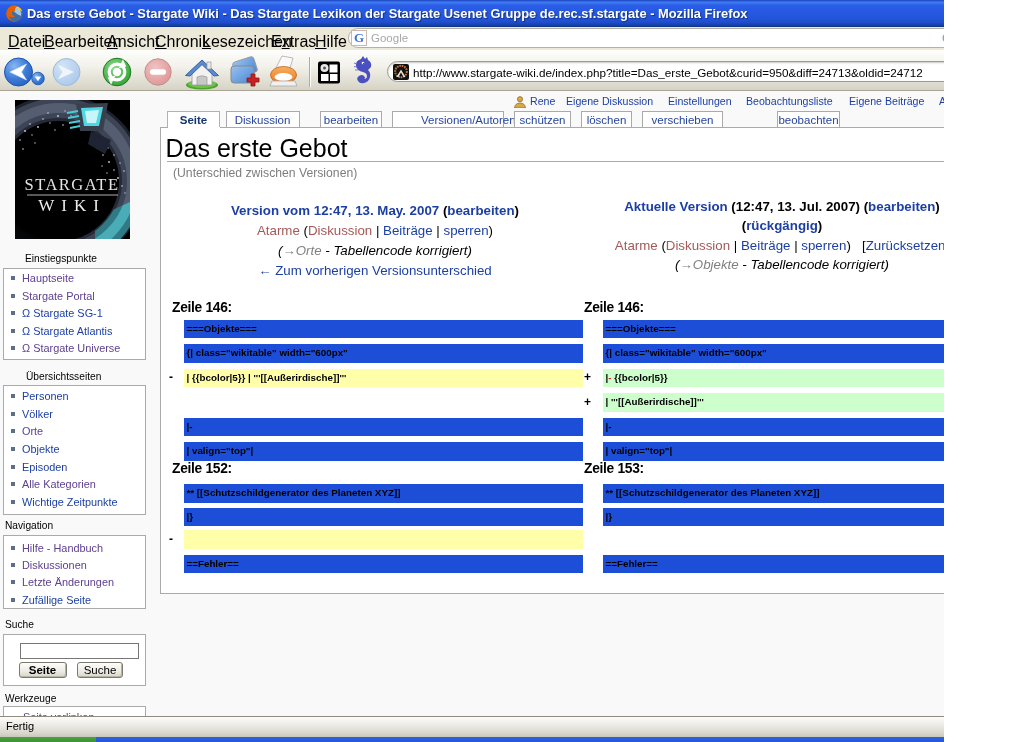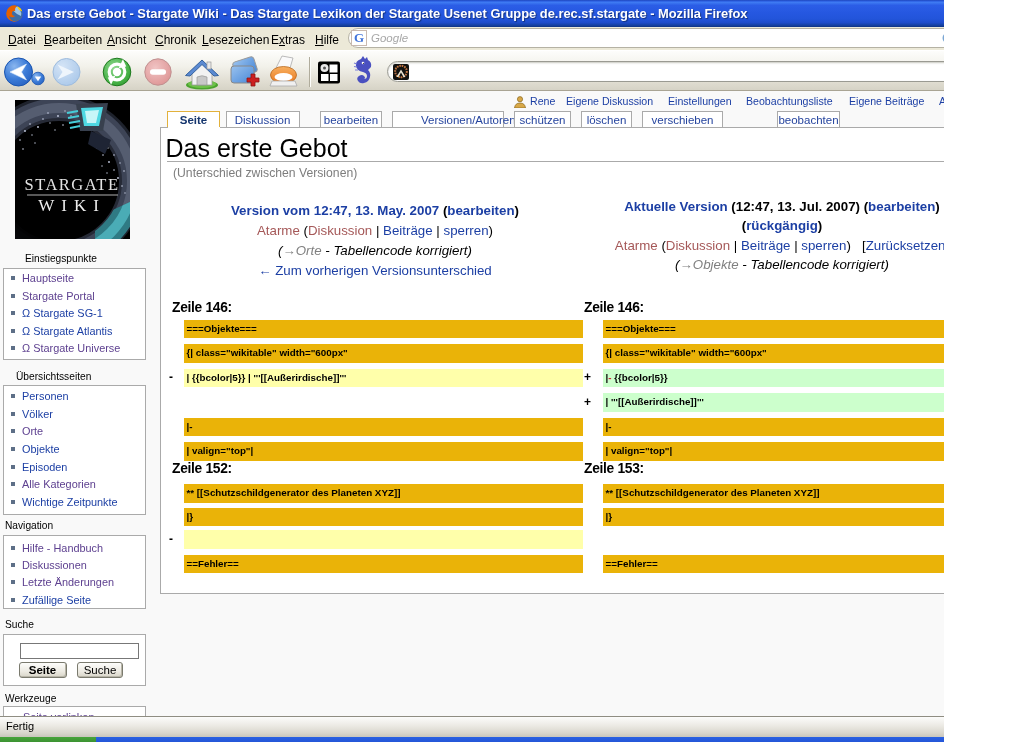--- a/index.html
+++ b/index.html
@@ -10,21 +10,21 @@
 #titlebar{left:0;top:0;width:1024px;height:27px;
  background:linear-gradient(180deg,#1d44b8 0%,#2d60e2 4%,#3e7af2 9%,#2b5de6 20%,#2557e0 50%,#2254da 70%,#1e4cca 84%,#15409f 94%,#0e3384 100%);}
 #titletext{left:27px;top:6px;color:#fff;font-size:12.9px;font-weight:bold;white-space:nowrap;
  text-shadow:1px 1px 1px #14327e;letter-spacing:0px;}
 .winbtn{top:3px;width:21px;height:21px;border-radius:4px;border:1px solid #eef3ff;box-sizing:border-box;}
 #btnmin{left:955px;background:radial-gradient(circle at 35% 30%,#5b83e8,#2a50c8 60%,#1c3da8);}
 #btnres{left:978px;background:radial-gradient(circle at 35% 30%,#5b83e8,#2a50c8 60%,#1c3da8);}
 #btncls{left:1001px;background:radial-gradient(circle at 35% 30%,#ea8b68,#d4522a 55%,#b8381c);}
 
 #menubar{left:0;top:27px;width:1024px;height:23px;background:#ece9d8;border-bottom:1px solid #fff;}
-.menu{top:33px;font-size:12px;color:#000;}
+.menu{top:33px;font-size:16px;color:#000;}
 .menu u{text-decoration:underline;}
 
 #toolbar{left:0;top:50px;width:1024px;height:41px;
  background:linear-gradient(180deg,#fdfdfb 0%,#f2f1ea 40%,#e2dfd4 75%,#d6d3c6 100%);
  border-bottom:1px solid #a9a494;box-sizing:border-box;border-top:1px solid #fff;}
 #urlbar{left:387px;top:61px;width:598px;height:21px;background:#fff;border-radius:11px;
  border:1px solid #9a9a92;box-sizing:border-box;box-shadow:inset 0 1px 2px #c8c8c0;}
 #urltext{left:413px;top:66px;font-size:11.7px;color:#000;white-space:nowrap;}
 
 #gbox{left:348px;top:28px;width:636px;height:20px;background:#fff;border-radius:10px;
@@ -53,21 +53,21 @@
 .pers{top:4px;font-size:10.6px;color:#1c3fa4;}
 h1#firstHeading{position:absolute;left:165.5px;top:43px;margin:0;font-size:25px;font-weight:normal;color:#000;
  font-family:"Liberation Sans",sans-serif;}
 #headrule{left:167px;top:70px;width:836px;height:1px;background:#aaa;}
 #subtitle{left:173px;top:74.5px;font-size:12.2px;color:#7d7d7d;}
 
 .dhl{font-size:13.3px;line-height:19.8px;text-align:center;}
 .zeile{font-size:13.8px;font-weight:bold;color:#000;letter-spacing:-0.3px;}
 .drow{height:18.5px;box-sizing:border-box;font-family:"Liberation Sans",sans-serif;font-size:9.8px;font-weight:bold;
  line-height:18.5px;padding-left:2.5px;white-space:nowrap;overflow:hidden;}
-.gray{background:#eab308;}
+.gray{background:#1d4ed8;}
 .yel{background:#ffa;background-color:#ffffaa;}
 .grn{background:#cfc;background-color:#ccffcc;}
 .mark{font-family:"Liberation Sans",sans-serif;font-size:12px;font-weight:bold;}
 
 #sb{left:1010px;top:91px;width:14px;height:625px;background:#f4f5f8;border-left:1px solid #e3e4e8;box-sizing:border-box;}
 
 #statusbar{left:0;top:716px;width:1024px;height:21px;border-top:1px solid #8f8d82;box-sizing:border-box;
  background:linear-gradient(180deg,#fcfcfb 0%,#ebe9e3 45%,#d9d6cd 80%,#c9c6bc 100%);}
 #fertig{left:6px;top:720px;font-size:11px;color:#000;}
 #taskbar{left:0;top:737px;width:1024px;height:5px;background:linear-gradient(180deg,#2a61e2,#2456d8);}
@@ -99,21 +99,21 @@
   <div id="menubar" class="abs"></div>
   <div class="abs menu" style="left:8px;"><u>D</u>atei</div>
   <div class="abs menu" style="left:44px;"><u>B</u>earbeiten</div>
   <div class="abs menu" style="left:107px;"><u>A</u>nsicht</div>
   <div class="abs menu" style="left:155px;"><u>C</u>hronik</div>
   <div class="abs menu" style="left:202px;"><u>L</u>esezeichen</div>
   <div class="abs menu" style="left:271px;">E<u>x</u>tras</div>
   <div class="abs menu" style="left:315px;"><u>H</u>ilfe</div>
   <div id="gbox" class="abs"></div>
   <div class="abs" style="left:351px;top:30px;width:16px;height:16px;border:1px solid #c9b9b0;box-sizing:border-box;text-align:center;font-family:'Liberation Serif',serif;font-size:13px;font-weight:bold;color:#4274db;line-height:14px;">G</div>
-  <div class="abs" style="left:371px;top:32px;font-size:11.5px;color:#a8a8a8;font-style:italic;">Google</div>
+  <div class="abs" style="left:371px;top:32px;font-size:11.5px;color:#a8a8a8;">Google</div>
   <div class="abs" style="left:940px;top:29px;width:40px;height:18px;">
     <svg width="40" height="18" viewBox="0 0 40 18">
       <circle cx="8" cy="9" r="5.5" fill="#7ba7d4"></circle>
       <text x="8" y="12.5" font-size="9" fill="#fff" text-anchor="middle" font-family="Liberation Sans">?</text>
       <circle cx="26" cy="8" r="5" fill="none" stroke="#8a8a8a" stroke-width="2"></circle>
       <line x1="30" y1="12" x2="34" y2="16" stroke="#8a8a8a" stroke-width="2.5" stroke-linecap="round"></line>
     </svg>
   </div>
   <div class="abs" id="throbber" style="left:992px;top:26px;width:22px;height:22px;">
     <svg width="22" height="22" viewBox="0 0 22 22">
@@ -212,20 +212,21 @@
     </svg>
   </div>
   <div id="urlbar" class="abs"></div>
   <div class="abs" style="left:393px;top:64px;width:16px;height:16px;background:#111;border-radius:2px;">
     <svg width="16" height="16" viewBox="0 0 16 16">
       <circle cx="8" cy="7.5" r="5.8" fill="none" stroke="#c87830" stroke-width="2" stroke-dasharray="1.5 1"></circle>
       <circle cx="8" cy="7.5" r="5.8" fill="none" stroke="#8a5a8a" stroke-width="0.8" stroke-dasharray="1 2"></circle>
       <path d="M3.5 13 L8 5.5 L12.5 13 L10.5 13 L8 8.5 L5.5 13 Z" fill="#e8e0d0"></path>
     </svg>
   </div>
+  <div id="urltext" class="abs">http://www.stargate-wiki.de/index.php?title=Das_erste_Gebot&amp;curid=950&amp;diff=24713&amp;oldid=24712</div>
   <div class="abs" style="left:958px;top:60px;width:22px;height:22px;">
     <svg width="22" height="22" viewBox="0 0 22 22">
       <circle cx="11" cy="4.8" r="3.4" fill="#e8b030"></circle>
       <circle cx="9.8" cy="3.8" r="1.1" fill="#f8d878"></circle>
       <path d="M3.5 8.5 L11 16.5 L18.5 8.5 L14 8.5 L11 12 L8 8.5 Z" fill="#cc9222"></path>
       <path d="M9.8 14.5 L12.2 14.5 L11 17.8 Z" fill="#a87c14"></path>
     </svg>
   </div>
   <div class="abs" style="left:991px;top:57px;width:29px;height:29px;">
     <svg width="29" height="29" viewBox="0 0 29 29">
@@ -312,21 +313,21 @@
       </svg>
     </div>
 
     <div class="abs sbhead" style="left:5px;top:161.5px;padding-left:20px;">Einstiegspunkte</div>
     <div class="abs sbbox" style="left:3px;top:177px;width:143px;height:92px;"></div>
     <div class="abs sbitem" style="left:11px;top:181.2px;"><span class="bu"></span><a class="vi">Hauptseite</a></div>
     <div class="abs sbitem" style="left:11px;top:198.7px;"><span class="bu"></span><a class="vi">Stargate Portal</a></div>
     <div class="abs sbitem" style="left:11px;top:216.2px;"><span class="bu"></span><a class="lk">Ω Stargate SG-1</a></div>
     <div class="abs sbitem" style="left:11px;top:233.7px;"><span class="bu"></span><a class="lk">Ω Stargate Atlantis</a></div>
     <div class="abs sbitem" style="left:11px;top:251.2px;"><span class="bu"></span><a class="vi">Ω Stargate Universe</a></div>
-    <div class="abs sbhead" style="left:5px;top:279.5px;padding-left:11px;">Übersichtsseiten</div>
+    <div class="abs sbhead" style="left:15px;top:279.5px;padding-left:11px;">Übersichtsseiten</div>
     <div class="abs sbbox" style="left:3px;top:294px;width:143px;height:130px;"></div>
     <div class="abs sbitem" style="left:11px;top:298.8px;"><span class="bu"></span><a class="lk">Personen</a></div>
     <div class="abs sbitem" style="left:11px;top:316.5px;"><span class="bu"></span><a class="lk">Völker</a></div>
     <div class="abs sbitem" style="left:11px;top:334.2px;"><span class="bu"></span><a class="vi">Orte</a></div>
     <div class="abs sbitem" style="left:11px;top:351.9px;"><span class="bu"></span><a class="lk">Objekte</a></div>
     <div class="abs sbitem" style="left:11px;top:369.6px;"><span class="bu"></span><a class="lk">Episoden</a></div>
     <div class="abs sbitem" style="left:11px;top:387.3px;"><span class="bu"></span><a class="vi">Alle Kategorien</a></div>
     <div class="abs sbitem" style="left:11px;top:405px;"><span class="bu"></span><a class="lk">Wichtige Zeitpunkte</a></div>
     <div class="abs sbhead" style="left:5px;top:429px;">Navigation</div>
     <div class="abs sbbox" style="left:3px;top:444px;width:143px;height:74px;"></div>

